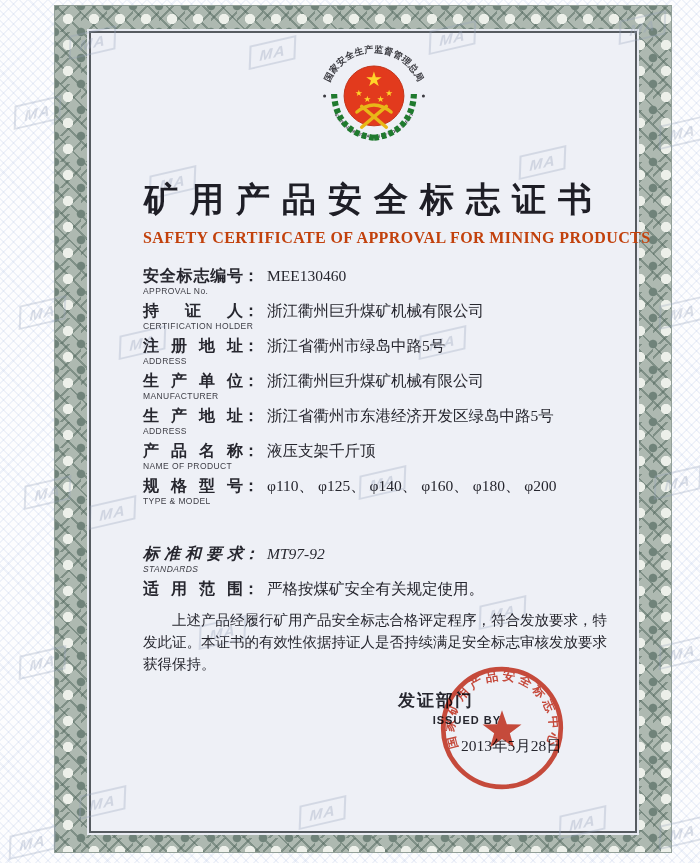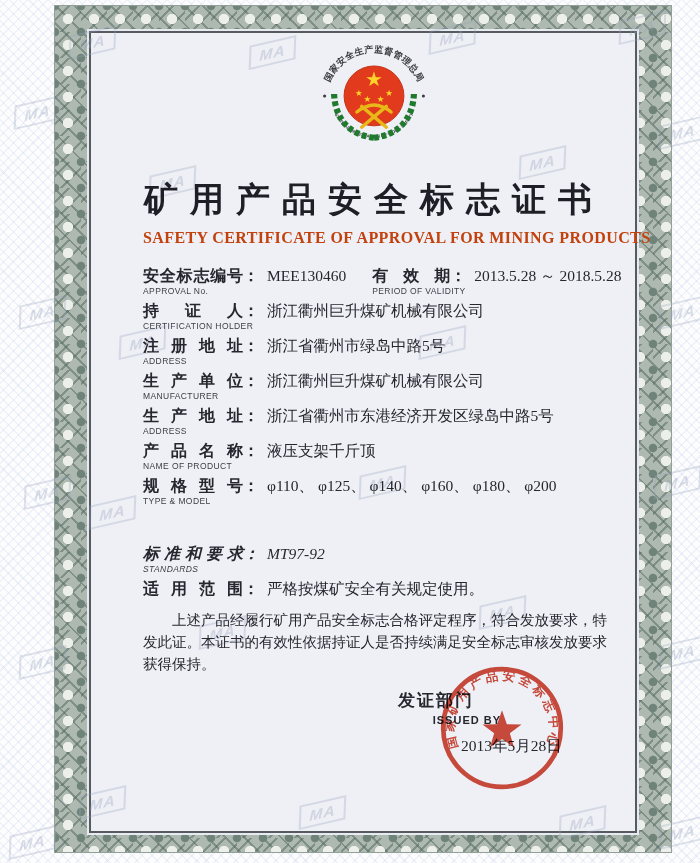--- a/index.html
+++ b/index.html
@@ -54,21 +54,21 @@
   .lab{
     display:inline-block;width:100px;font-weight:bold;vertical-align:bottom;
     text-align:justify;text-align-last:justify;font-family:"Liberation Serif", serif;
   }
   .lab-v{
     display:inline-block;width:78px;font-weight:bold;vertical-align:bottom;
     text-align:justify;text-align-last:justify;font-family:"Liberation Serif", serif;
   }
   .colon{font-weight:bold;}
   .val{font-size:15.5px;font-family:"Liberation Serif", serif;margin-left:8px;}
-  .hdr-row{display:flex;gap:26px;}
+  .hdr-row{display:flex;}
   .gap-before{margin-top:36px;font-style:italic;}
   .statement{
     margin-top:10px;font-size:14.5px;line-height:22px;text-indent:2em;
     font-family:"Liberation Serif", serif;width:478px;color:#26262e;
   }
   .issued{margin-top:14px;margin-left:228px;width:130px;text-align:center;}
   .issued .cn{font-size:17px;font-weight:bold;letter-spacing:2px;font-family:"Liberation Serif", serif;}
   .issued .en{font-size:11px;font-weight:bold;letter-spacing:1px;margin-top:2px;font-family:Liberation Sans, sans-serif;text-align:right;}
   .issue-date{margin-top:10px;margin-left:318px;font-size:15.5px;font-family:"Liberation Serif", serif;}
   .seal{position:absolute;left:432px;top:658px;width:140px;height:140px;opacity:.9;mix-blend-mode:multiply;}
@@ -149,26 +149,20 @@
   <div class="title-en">SAFETY CERTIFICATE OF APPROVAL FOR MINING PRODUCTS</div>
 
   <div class="rows">
     <div class="frow hdr-row">
       <div>
         <div class="main">
           <span class="lab">安全标志编号</span><span class="colon">：</span><span class="val">MEE130460</span>
         </div>
         <div class="sub">APPROVAL No.</div>
       </div>
-      <div>
-        <div class="main">
-          <span class="lab-v">有效期</span><span class="colon">：</span><span class="val">2013.5.28 ～ 2018.5.28</span>
-        </div>
-        <div class="sub">PERIOD OF VALIDITY</div>
-      </div>
     </div>
     <div id="fields-container">
         <div class="frow">
           <div class="main"><span class="lab">持证人</span><span class="colon">：</span><span class="val">浙江衢州巨升煤矿机械有限公司</span></div>
           <div class="sub">CERTIFICATION HOLDER</div>
         </div>
         <div class="frow">
           <div class="main"><span class="lab">注册地址</span><span class="colon">：</span><span class="val">浙江省衢州市绿岛中路5号</span></div>
           <div class="sub">ADDRESS</div>
         </div>

